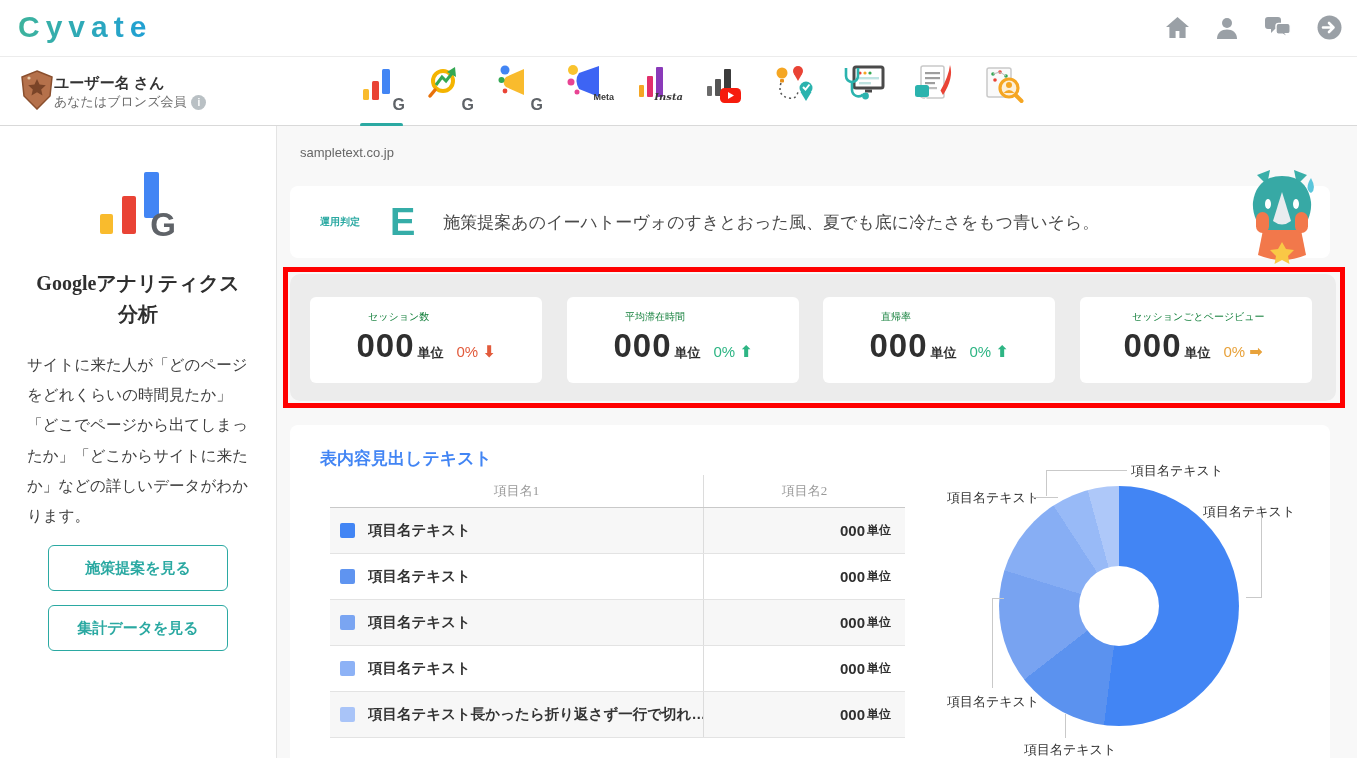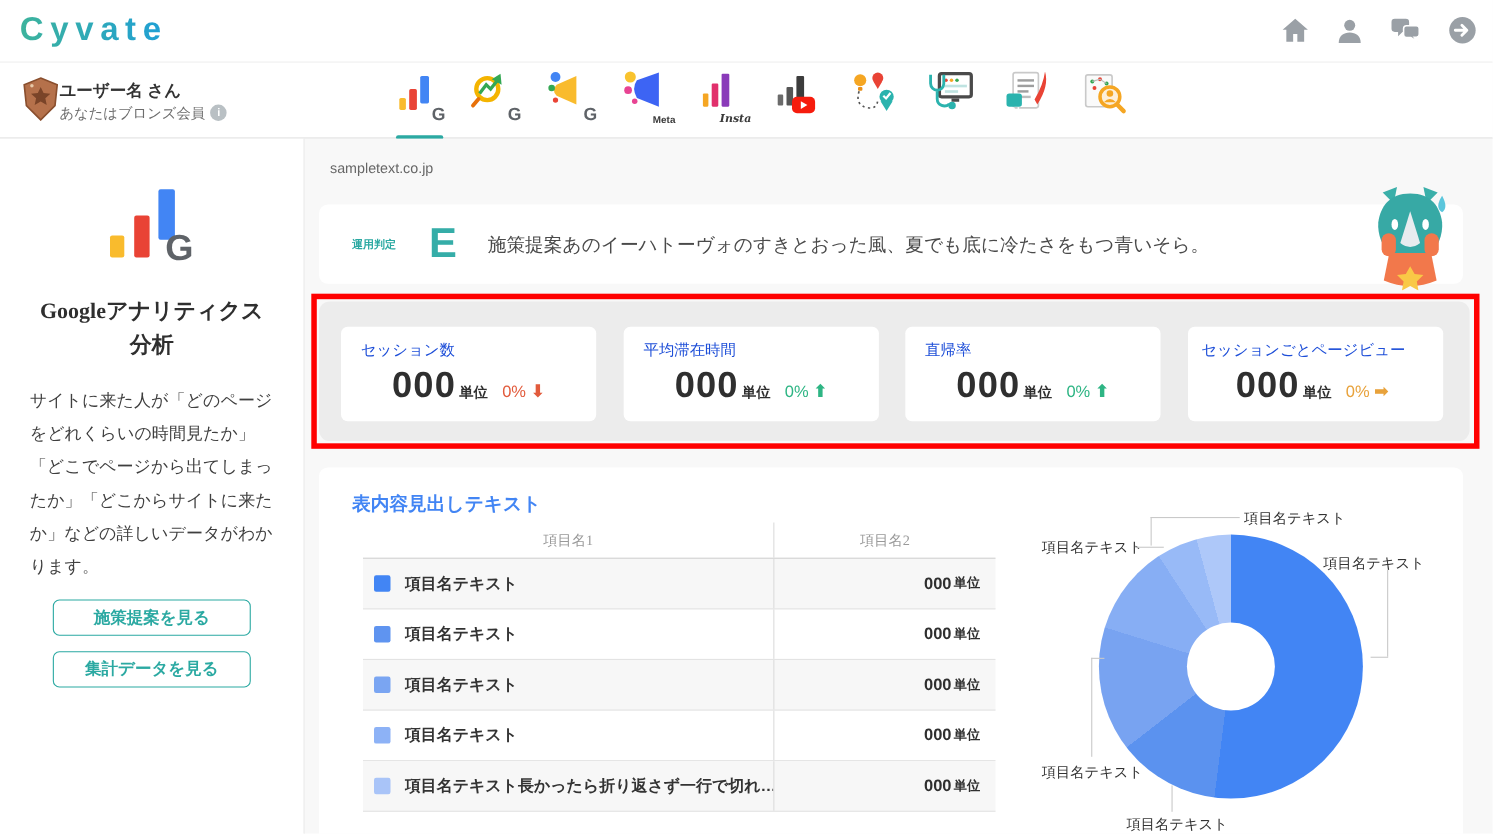--- a/index.html
+++ b/index.html
@@ -19,48 +19,48 @@
   .userblock{position:absolute;left:20px;top:13px;display:flex;align-items:center;gap:0;}
   .user-name{font-size:15px;font-weight:bold;color:#333;line-height:1.35;}
   .user-rank{font-size:13px;color:#6d6d6d;display:flex;align-items:center;gap:5px;}
   .info-icon{width:15px;height:15px;border-radius:50%;background:#b9c0c4;color:#fff;font-size:10px;font-weight:bold;
              display:inline-flex;align-items:center;justify-content:center;cursor:pointer;}
   .info-icon::before{content:"i";}
   .apps{position:absolute;left:358px;top:7px;display:flex;gap:21px;}
   .app{width:48px;height:54px;position:relative;cursor:pointer;}
   .app svg{display:block;}
   .g-badge{position:absolute;right:1px;bottom:4px;font-size:16px;font-weight:bold;color:#5f6368;}
-  .mini-label{position:absolute;right:-1px;bottom:4px;font-size:9px;font-weight:bold;color:#3a3a3a;}
+  .mini-label{position:absolute;right:-1px;bottom:16px;font-size:9px;font-weight:bold;color:#3a3a3a;}
   .mini-label.script{font-family:"DejaVu Serif",serif;font-style:italic;font-size:10px;}
   .active-underline{position:absolute;left:2px;bottom:-9px;width:43px;height:4px;border-radius:2px;background:#2BA9A2;}
   
   .sidebar{position:absolute;left:0;top:126px;width:277px;height:632px;background:#fff;border-right:1px solid #e4e4e4;box-sizing:border-box;}
   .sidebar-inner{padding:42px 27px 0 27px;text-align:center;}
   .side-ga-icon{position:relative;width:96px;height:72px;margin:0 auto;}
   .side-ga-icon .g-big{position:absolute;right:10px;bottom:-4px;font-size:33px;font-weight:bold;color:#5f6368;}
   .side-title{margin-top:28px;font-size:20px;font-weight:bold;color:#2f2f2f;line-height:1.55;font-family:Liberation Serif, serif;}
   .side-desc{margin-top:20px;font-size:15.5px;color:#3f3f3f;line-height:1.95;text-align:left;}
-  .side-btn{margin:14px auto 0 auto;width:180px;height:33px;box-sizing:border-box;border:1px solid #2BA9A2;border-radius:6px;
+  .side-btn{margin:14px auto 0 auto;width:180px;height:46px;box-sizing:border-box;border:1px solid #2BA9A2;border-radius:6px;
             background:#fff;color:#2BA9A2;font-size:15px;font-weight:bold;display:flex;align-items:center;justify-content:center;cursor:pointer;}
   .side-btn:first-of-type{margin-top:30px;}
   
   .main{position:absolute;left:277px;top:126px;width:1080px;height:632px;background:#f8f8f8;}
   .domain{position:absolute;left:23px;top:19px;font-size:13px;color:#666;}
   .judgment-card{position:absolute;left:13px;top:60px;width:1040px;height:72px;background:#fff;border-radius:8px;
                  display:flex;align-items:center;padding-left:30px;box-sizing:border-box;}
   .judgment-label{font-size:10px;font-weight:bold;color:#2BA9A2;}
   .judgment-grade{font-size:38px;font-weight:bold;color:#35ADA8;margin-left:30px;line-height:1;}
   .judgment-comment{font-size:17px;color:#4a4a4a;margin-left:28px;}
   .rhino{position:absolute;left:966px;top:42px;z-index:3;}
   
   .annotation-box{position:absolute;left:6px;top:141px;width:1062px;height:141px;border:5px solid #FF0000;box-sizing:border-box;z-index:6;pointer-events:none;}
   .kpi-strip{position:absolute;left:13px;top:148px;width:1046px;height:127px;background:#ececec;border-radius:10px;}
   .kpi-card{position:absolute;top:23px;width:232px;height:86px;background:#fff;border-radius:6px;box-sizing:border-box;padding:13px 18px;}
   .kpi-card.k0{left:20px;}.kpi-card.k1{left:277px;}.kpi-card.k2{left:533px;}.kpi-card.k3{left:790px;padding-left:12px;}
-  .kpi-label{font-size:14px;color:#1d4ed8;}
+  .kpi-label{font-size:10px;color:#15803d;margin-left:40px;}
   .kpi-valrow{margin-top:4px;display:flex;align-items:baseline;justify-content:center;}
   .kpi-value{font-size:33px;font-weight:bold;color:#2f2f2f;letter-spacing:1px;line-height:1.1;}
   .kpi-unit{font-size:13px;font-weight:bold;color:#2f2f2f;margin-left:3px;}
   .kpi-change{font-size:15px;margin-left:13px;}
   .kpi-arrow{font-size:16px;font-weight:bold;margin-left:4px;}
   
   .table-card{position:absolute;left:13px;top:299px;width:1040px;height:459px;background:#fff;border-radius:8px;}
   .section-title{position:absolute;left:30px;top:22px;font-size:17px;font-weight:bold;color:#4285F4;}
   .data-table{position:absolute;left:40px;top:50px;width:575px;}
   .t-head{display:flex;height:32px;align-items:center;border-bottom:1px solid #c9c9c9;font-family:Liberation Serif, serif;}

